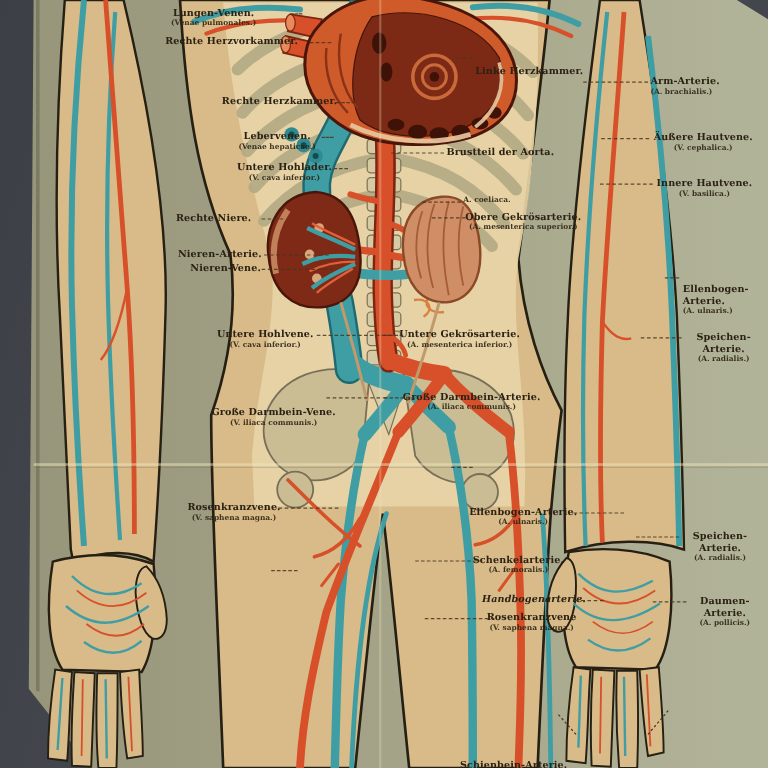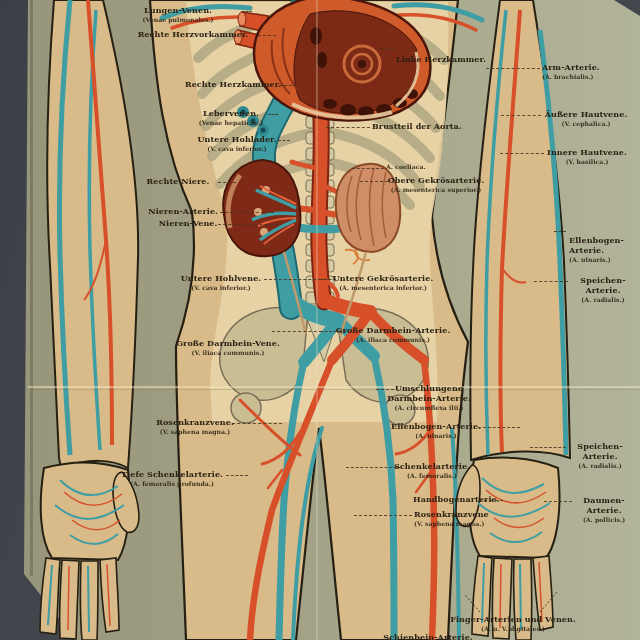--- a/index.html
+++ b/index.html
@@ -363,68 +363,55 @@
       <div class="ann" style="left: 186px; top: 326px; width: 84px; align-items: center; margin-top: 13px;">
         <div class="main">Große Darmbein-Vene.</div>
         <div class="latin">(V. iliaca communis.)</div>
       </div>
       <div class="leader" style="top: 331px; width: 50px; left: 272px;"></div>
       <div class="ann" style="left: 348px; top: 326px; width: 90px; align-items: center;">
         <div class="main">Große Darmbein-Arterie.</div>
         <div class="latin">(A. iliaca communis.)</div>
       </div>
       <div class="leader" style="top: 331px; width: 26px; left: 320px;"></div>
-      <div class="ann" style="left: 396px; top: 384px; width: 66px; align-items: center;">
-        <div class="main">Umschlungene</div>
-        <div class="main">Darmbein-Arterie.</div>
-        <div class="latin">(A. circumflexa ilii.)</div>
-      </div>
       <div class="leader" style="top: 389px; width: 18px; left: 376px;"></div>
       <div class="ann" style="left: 396px; top: 422px; width: 80px; align-items: center;">
         <div class="main">Ellenbogen-Arterie.</div>
         <div class="latin">(A. ulnaris.)</div>
       </div>
       <div class="leader" style="top: 427px; width: 42px; left: 478px;"></div>
       <div class="ann" style="left: 160px; top: 418px; width: 70px; align-items: center;">
         <div class="main">Rosenkranzvene.</div>
         <div class="latin">(V. saphena magna.)</div>
       </div>
       <div class="leader" style="top: 423px; width: 50px; left: 232px;"></div>
-      <div class="ann" style="left: 120px; top: 470px; width: 104px; align-items: center;">
-        <div class="main">Tiefe Schenkelarterie.</div>
-        <div class="latin">(A. femoralis profunda.)</div>
-      </div>
       <div class="leader" style="top: 475px; width: 22px; left: 226px;"></div>
       <div class="ann" style="left: 404px; top: 462px; width: 56px; align-items: center;">
         <div class="main">Schenkelarterie.</div>
         <div class="latin">(A. femoralis.)</div>
       </div>
       <div class="leader" style="top: 467px; width: 56px; left: 346px;"></div>
-      <div class="ann" style="left: 413px; top: 495px; width: 64px; align-items: flex-start;">
+      <div class="ann" style="left: 413px; top: 495px; width: 64px; align-items: center; font-style: italic;">
         <div class="main">Handbogenarterie.</div>
       </div>
       <div class="leader" style="top: 500px; width: 24px; left: 479px;"></div>
-      <div class="ann" style="left: 414px; top: 510px; width: 58px; align-items: flex-start;">
+      <div class="ann" style="left: 414px; top: 510px; width: 58px; align-items: center;">
         <div class="main">Rosenkranzvene</div>
         <div class="latin">(V. saphena magna.)</div>
       </div>
       <div class="leader" style="top: 515px; width: 58px; left: 354px;"></div>
       <div class="ann" style="left: 568px; top: 442px; width: 64px; align-items: center;">
         <div class="main">Speichen-</div>
         <div class="main">Arterie.</div>
         <div class="latin">(A. radialis.)</div>
       </div>
       <div class="leader" style="top: 447px; width: 36px; left: 530px;"></div>
       <div class="ann" style="left: 574px; top: 496px; width: 60px; align-items: center;">
         <div class="main">Daumen-</div>
         <div class="main">Arterie.</div>
         <div class="latin">(A. pollicis.)</div>
       </div>
       <div class="leader" style="top: 501px; width: 28px; left: 544px;"></div>
-      <div class="ann" style="left: 448px; top: 615px; width: 130px; align-items: center;">
-        <div class="main">Finger-Arterien und Venen.</div>
-        <div class="latin">(A. u. V. digitales.)</div>
-      </div>
       <div class="ann" style="left: 388px; top: 633px; width: 80px; align-items: center;">
         <div class="main">Schienbein-Arterie.</div>
       </div>
     </div>
 </div>
 
 </body></html>

